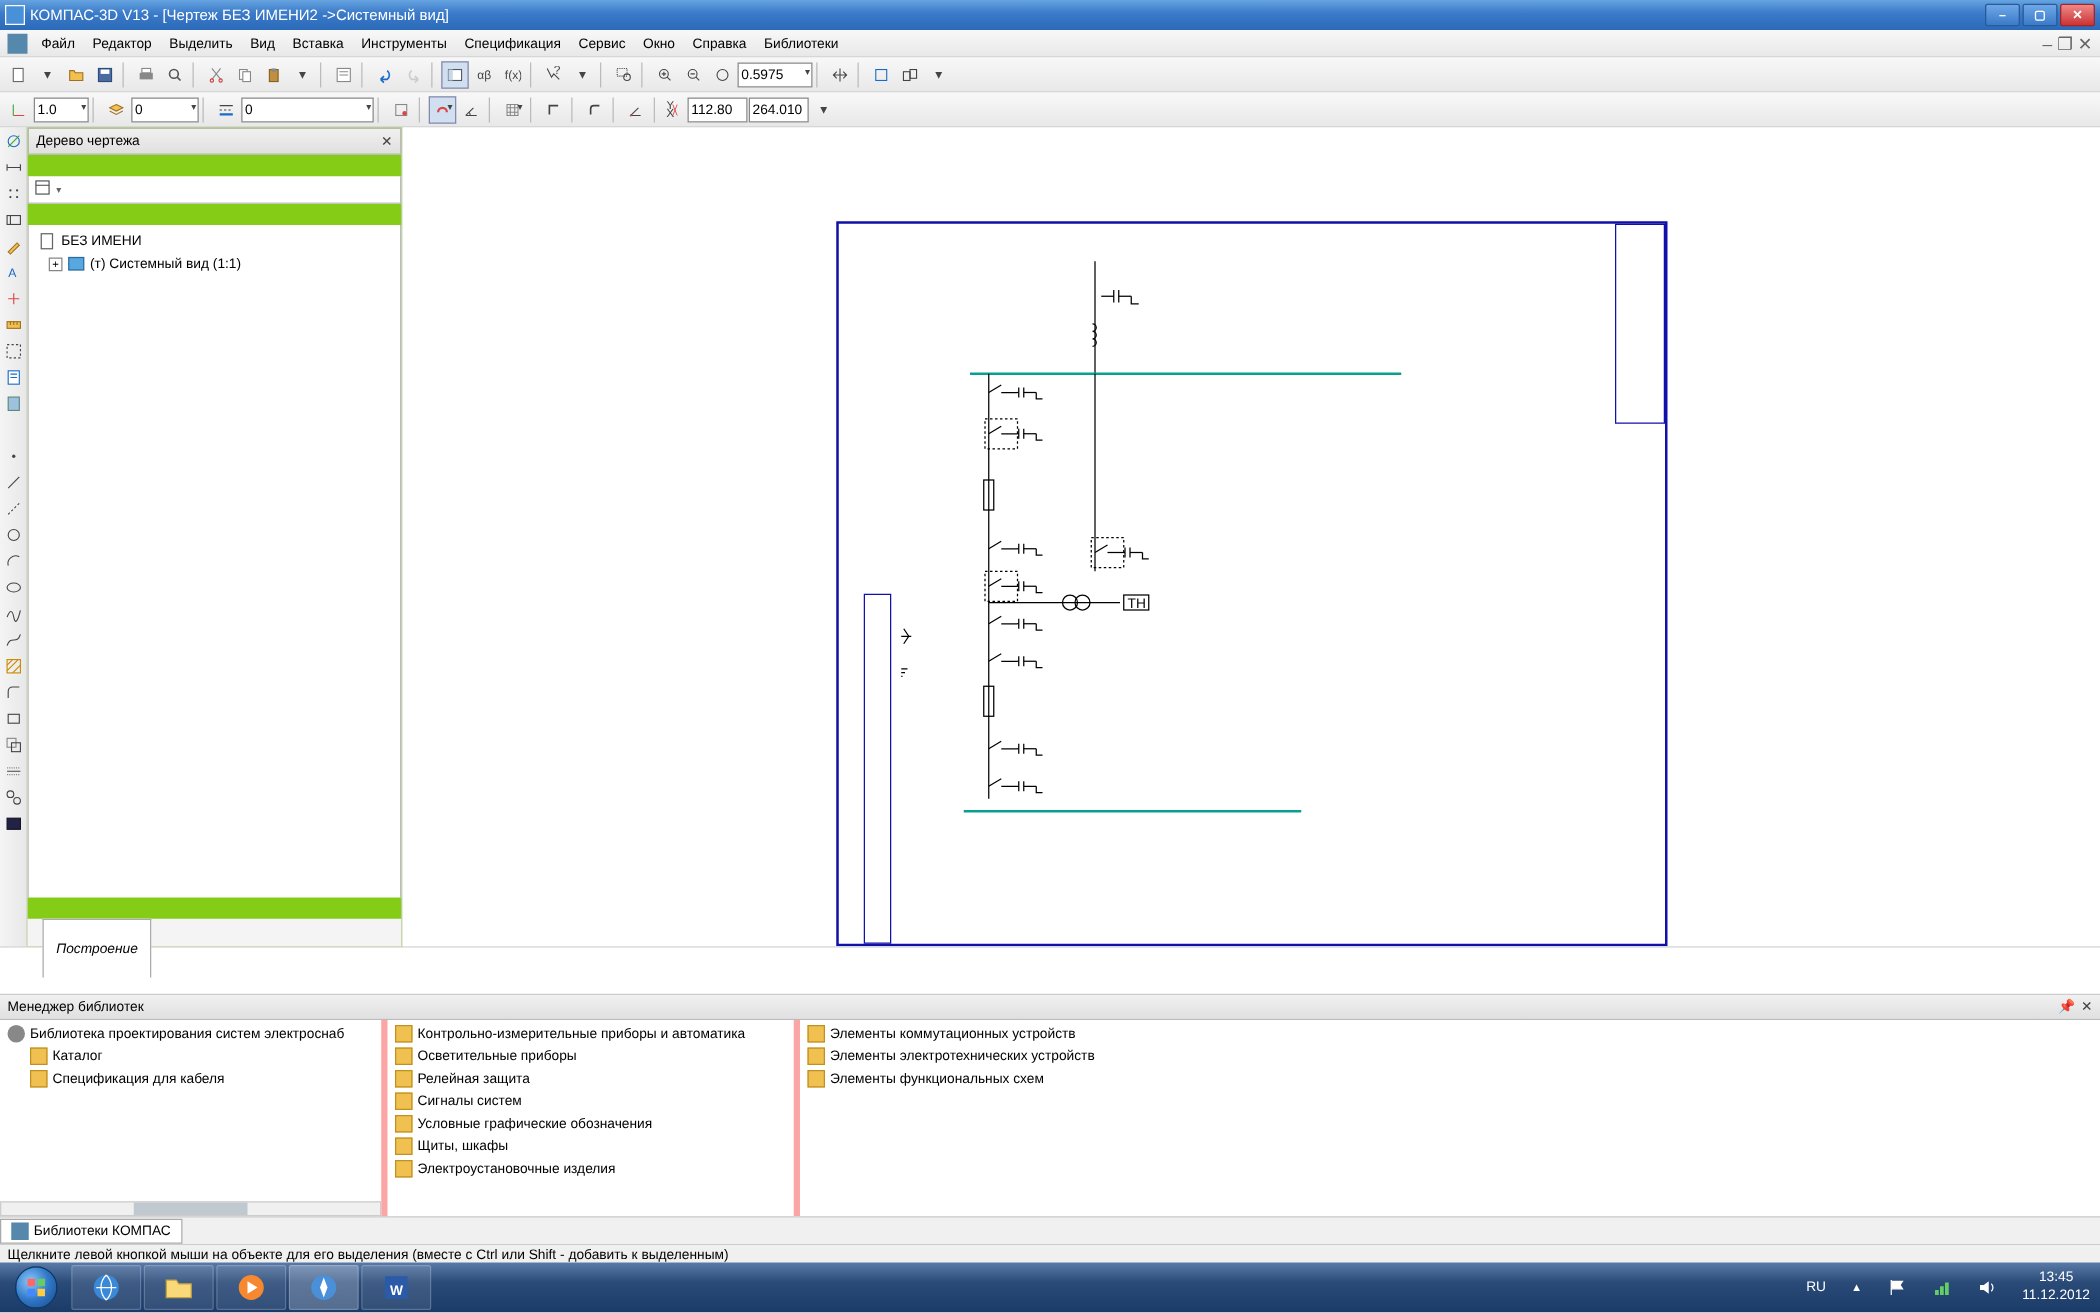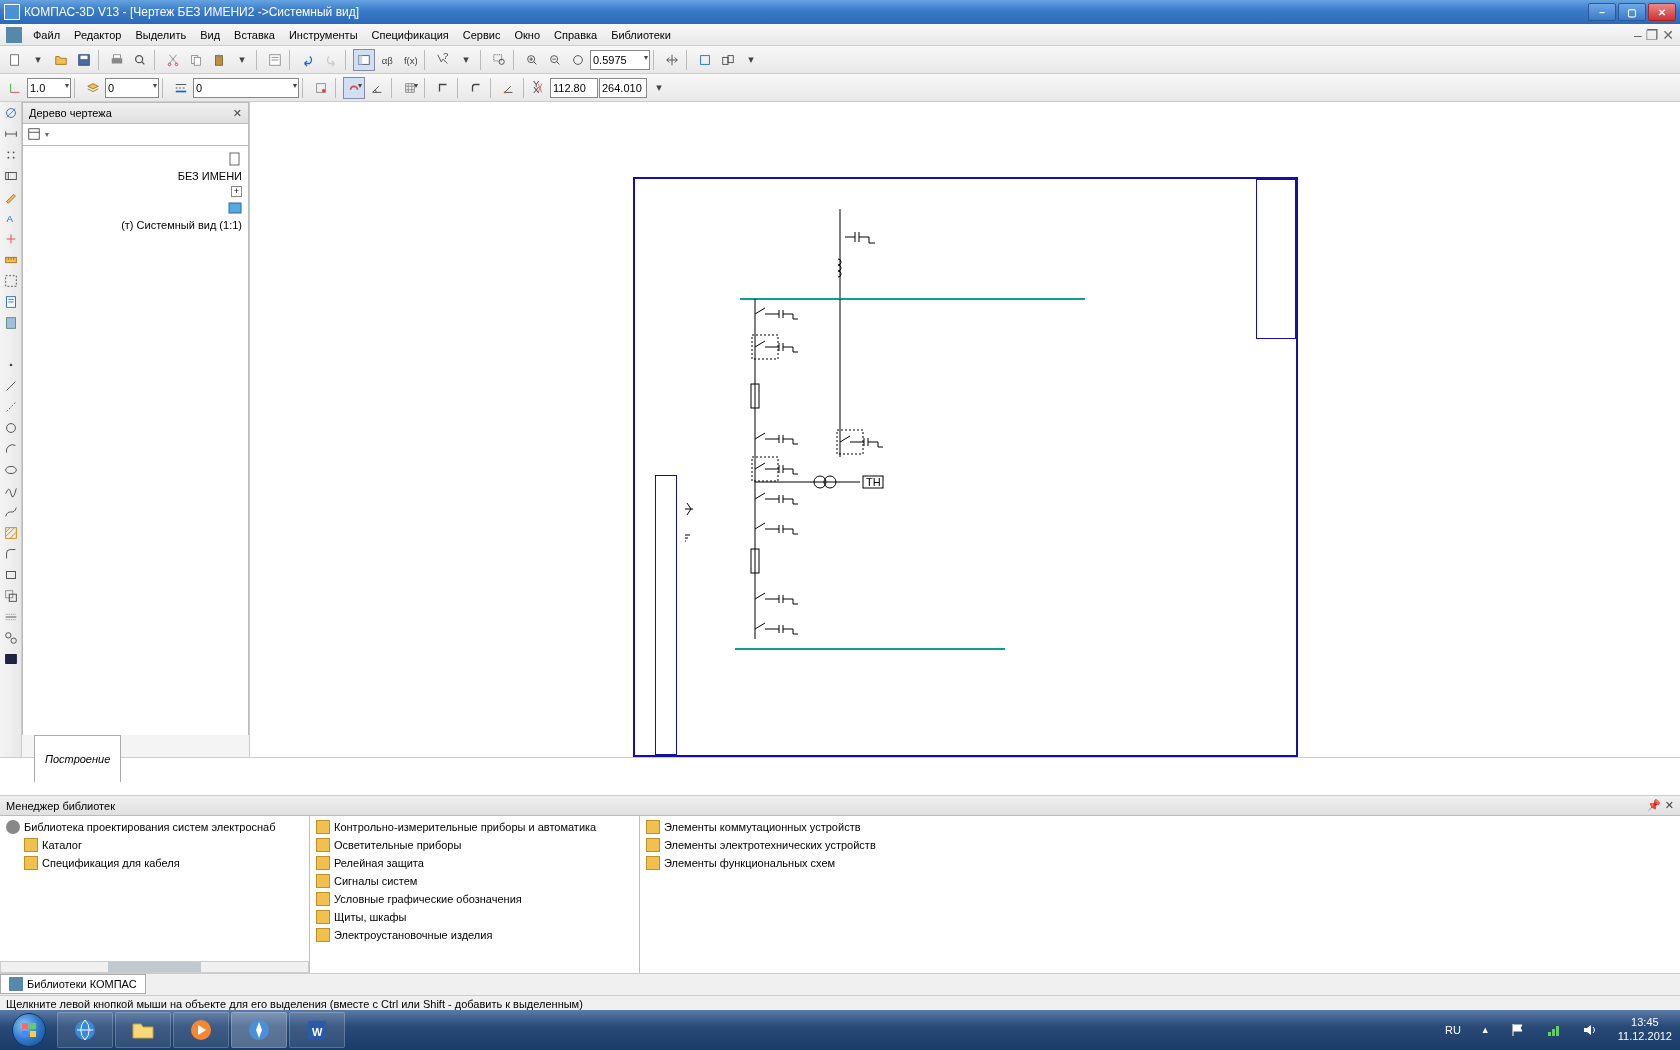--- a/index.html
+++ b/index.html
@@ -18,48 +18,48 @@
 .toolbar { height:28px; background:linear-gradient(#f8f8f8,#e8e8e8); display:flex; align-items:center; padding:0 4px; gap:1px; border-bottom:1px solid #ccc; }
 .tbbtn { width:22px; height:22px; border:1px solid transparent; display:flex; align-items:center; justify-content:center; color:#444; }
 .tbbtn svg { width:14px; height:14px; }
 .tbsep { width:5px; height:20px; border-left:1px solid #bbb; margin:0 2px; }
 .tbinput { height:20px; border:1px solid #888; background:#fff; padding:0 2px; font-size:11px; }
 .tbdrop { position:relative; }
 .tbdrop::after { content:'▾'; position:absolute; right:2px; top:3px; font-size:8px; color:#444; }
 .workrow { display:flex; height:655px; }
 .vtoolbar { width:22px; background:linear-gradient(90deg,#f4f4f4,#e8e8e8); border-right:1px solid #ccc; display:flex; flex-direction:column; align-items:center; padding-top:2px; gap:3px; }
 .vtoolbar .vb { width:18px; height:18px; border:1px solid transparent; display:flex; align-items:center; justify-content:center; }
-.treepanel { width:228px; background:#84cc16; border-right:1px solid #ccc; display:flex; flex-direction:column; }
+.treepanel { width:300px; background:#84cc16; border-right:1px solid #ccc; display:flex; flex-direction:column;gap:17px; }
 .treehdr { height:22px; background:linear-gradient(#f0f0f0,#e0e0e0); border:1px solid #bbb; display:flex; align-items:center; padding:0 6px; }
 .treehdr .close { margin-left:auto; cursor:default; font-size:11px; color:#444; }
 .treetb { height:22px; background:#fff; border:1px solid #bbb; border-top:none; display:flex; align-items:center; padding:0 4px; gap:4px; }
 .treebody { flex:1; background:#fff; border:1px solid #bbb; border-top:none; border-bottom:none; padding:4px 2px; }
-.treeitem { display:flex; align-items:flex-end; gap:4px; padding:2px 4px;flex-direction:column; }
+.treeitem { display:flex; align-items:center; gap:4px; padding:2px 4px; }
 .treeitem .exp { width:11px; height:11px; border:1px solid #888; display:flex; align-items:center; justify-content:center; font-size:9px; line-height:1; }
 .treeitem .ticon { width:14px; height:14px; }
 .treetab { height:22px; background:#f4f4f4; display:flex; align-items:flex-start; }
 .treetab .tab { background:#fff; border:1px solid #aaa; border-bottom:none; padding:17px 10px; margin-left:12px;font-style:italic; }
 .canvas { flex:1; background:#fff; display:flex; align-items:flex-end; justify-content:center; position:relative; overflow:hidden; }
 .page { width:665px; height:580px; border:2px solid #11a; position:relative; background:#fff; }
 .frame-r { position:absolute; right:0; top:0; width:40px; height:160px; border:1px solid #11a; }
 .frame-b { position:absolute; left:20px; bottom:0; width:22px; height:280px; border:1px solid #11a; }
 .schematic { position:absolute; left:50px; top:20px; }
 .cmdarea { height:38px; background:#fff; border-top:1px solid #ccc; }
 .libmgr { height:200px; border-top:1px solid #ccc; display:flex; flex-direction:column; }
 .libhdr { height:20px; background:linear-gradient(#f0f0f0,#e0e0e0); border-bottom:1px solid #bbb; display:flex; align-items:center; padding:0 6px; }
 .libhdr .ctls { margin-left:auto; display:flex; gap:4px; color:#444; }
 .libbody { flex:1; display:flex; background:#fff; }
-.libcol { border-right:1px solid #fca5a5; padding:2px; overflow:auto; }
+.libcol { border-right:5px solid #fca5a5; padding:2px; overflow:auto; }
 .libcol .litem { display:flex; align-items:center; gap:4px; padding:2px 4px; }
 .libcol .licon { width:14px; height:14px; }
 .libcol .licon.folder { background:#f0c050; border:1px solid #c09020; }
 .libcol .licon.gear { background:#888; border-radius:50%; }
 .libcol .sb { height:12px; background:#f0f0f0; border:1px solid #ccc; position:absolute; bottom:0; left:0; right:0; display:flex; }
 .libcol .sb .thumb { width:30%; height:100%; background:#c0c8d0; margin-left:35%; }
-.libtabs { height:22px; background:#f0f0f0; border-top:1px solid #ccc; display:flex; align-items:flex-start;flex-direction:column; }
+.libtabs { height:22px; background:#f0f0f0; border-top:1px solid #ccc; display:flex; align-items:flex-end; }
 .libtabs .lt { background:#fff; border:1px solid #aaa; padding:2px 8px; display:flex; align-items:center; gap:4px; margin-right:2px; }
 .libtabs .lt.active { border-bottom-color:#fff; }
 .libtabs .lticon { width:14px; height:14px; }
 .status { height:20px; background:#f0f0f0; border-top:1px solid #ccc; padding:2px 6px; }
 .taskbar { height:40px; background:linear-gradient(#5a7aa8,#2a4a78 40%,#1a3a68); display:flex; align-items:center; padding:0 2px; position:absolute; bottom:0; left:0; right:0; }
 .startbtn { width:54px; height:38px; display:flex; align-items:center; justify-content:center; }
 .startorb { width:34px; height:34px; border-radius:50%; background:radial-gradient(circle at 35% 35%,#8ac8f8,#3078c8 50%,#1a4888); border:1px solid #0a3868; display:flex; align-items:center; justify-content:center; }
 .tbtn { width:56px; height:36px; margin:0 1px; background:rgba(255,255,255,0.1); border:1px solid rgba(255,255,255,0.2); border-radius:2px; display:flex; align-items:center; justify-content:center; }
 .tray { margin-left:auto; display:flex; align-items:center; gap:20px; color:#fff; padding:0 6px; }
 .tray .clock { text-align:center; font-size:11px; line-height:1.25; }

